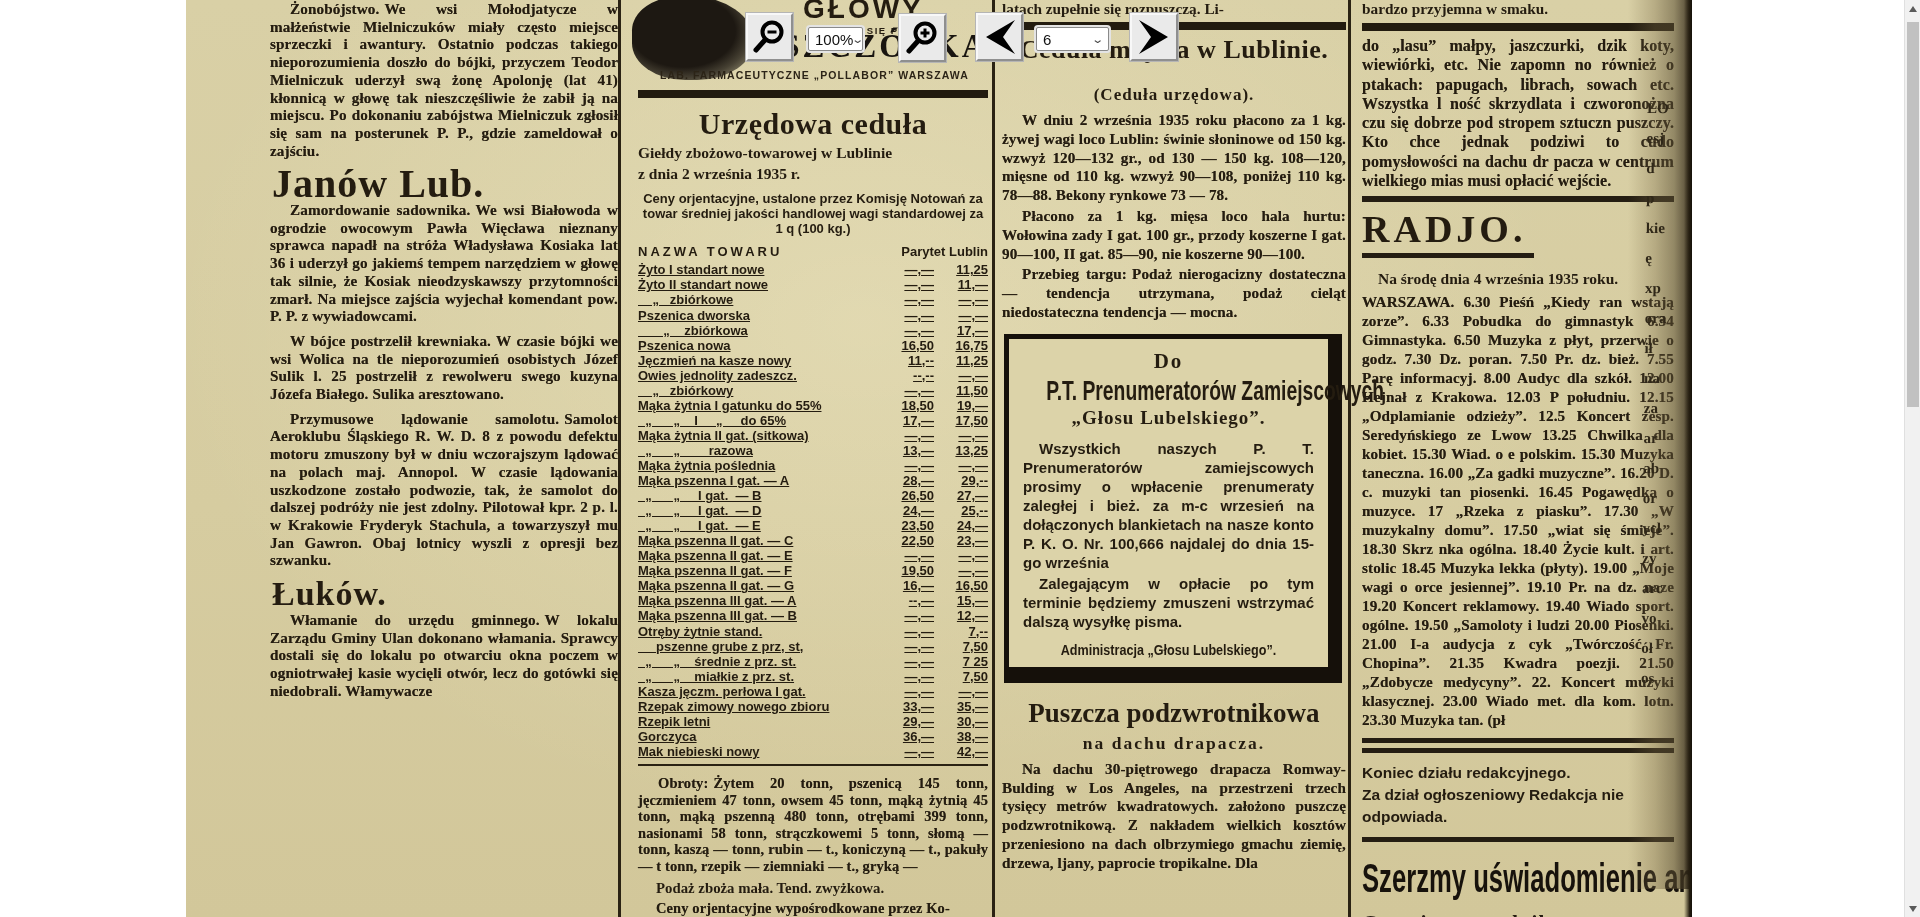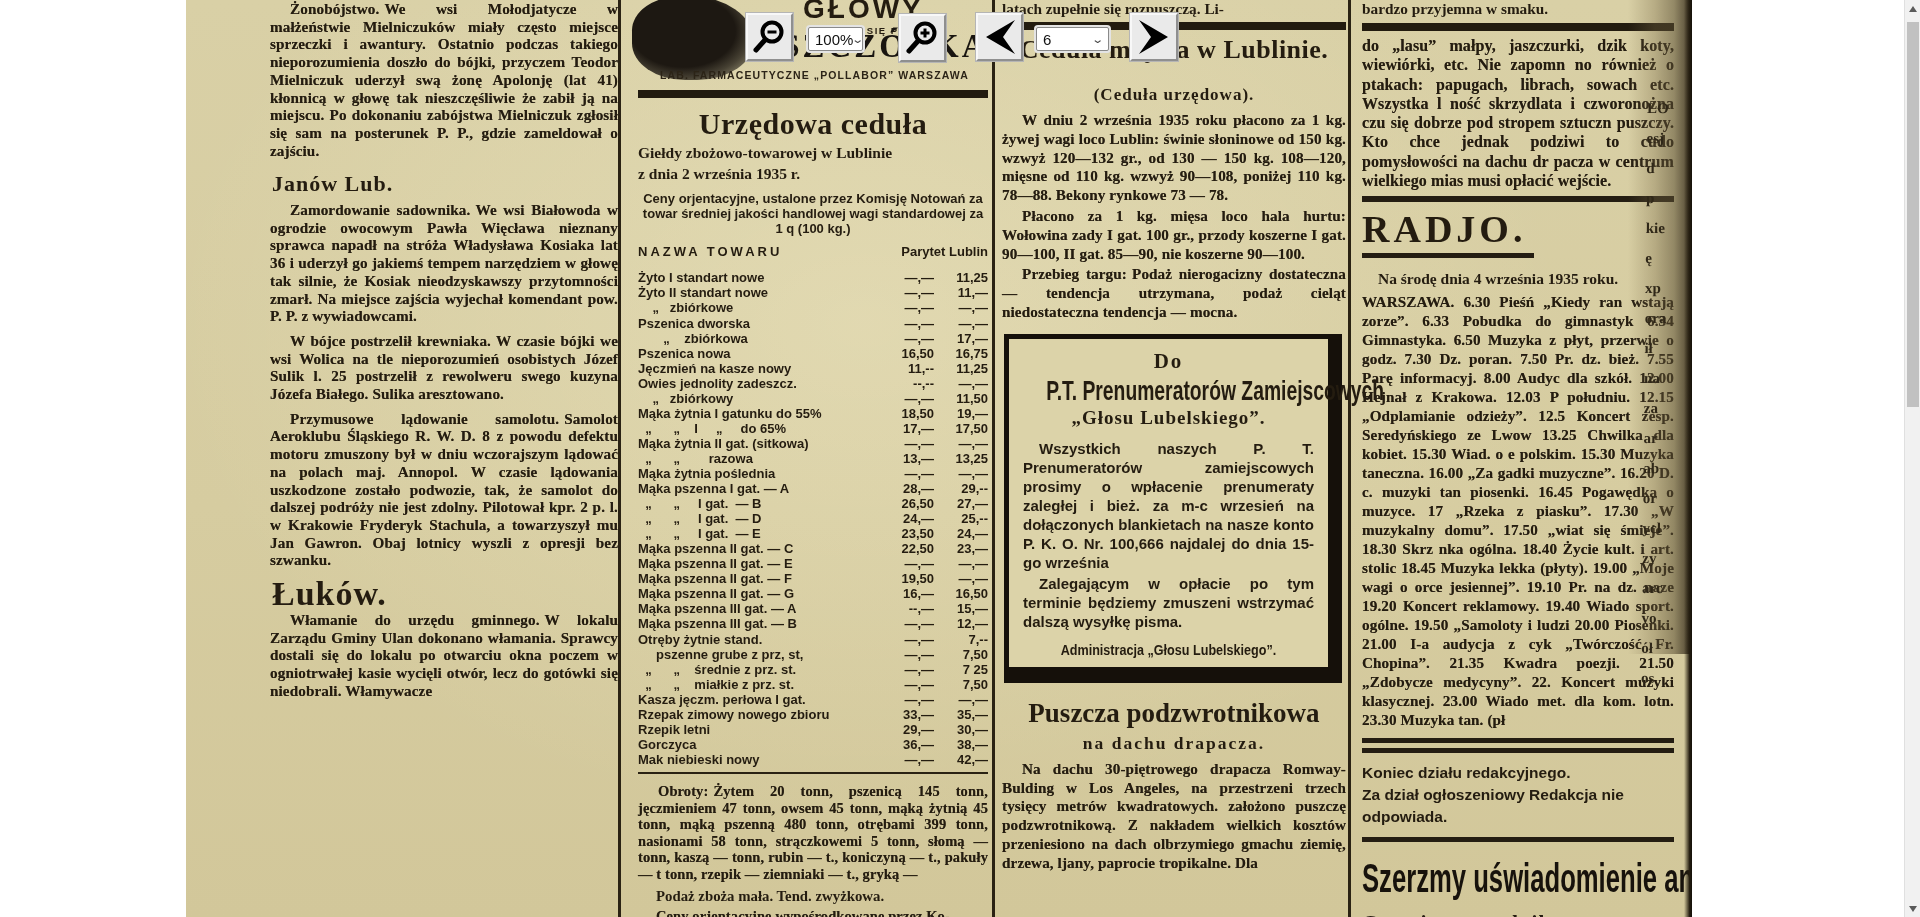--- a/index.html
+++ b/index.html
@@ -22,21 +22,21 @@
 
   .col { position:absolute; top:0; }
   .bodytxt { font-weight:600; text-align:justify; letter-spacing:.1px;
              text-shadow:0 0 .4px rgba(36,28,16,.6); }
   .indent { text-indent:20px; }
   .lead { font-weight:700; margin-right:5px; }
 
   
   .col1 { left:84px; width:348px; font-size:15.2px; line-height:17.7px; }
   .col1 p { margin-bottom:7px; }
-  .h-town { font-size:22px; font-weight:700; letter-spacing:1px; margin:16px 0 8px 2px; }
+  .h-town { font-size:40px; font-weight:700; letter-spacing:1px; margin:16px 0 8px 2px; }
   .h-town2 { font-size:34px; }
 
   
   .col2 { left:452px; width:350px; }
   .ad { position:relative; height:86px; }
   .ad-photo { position:absolute; left:-6px; top:-4px; width:122px; height:84px;
               background:radial-gradient(ellipse at 42% 42%, #1d1812 0%, #1d1812 52%, rgba(29,24,18,.78) 68%, rgba(29,24,18,.12) 100%);
               border-radius:42% 55% 48% 45%; }
   .ad-glowy { position:absolute; left:165px; top:-7px; font-family:"Liberation Sans",sans-serif;
               font-weight:800; font-size:28px; letter-spacing:3px; }
@@ -46,21 +46,21 @@
                   letter-spacing:3px; color:#191510; }
   .ad-caption { position:absolute; left:22px; top:69px; font-family:"Liberation Sans",sans-serif;
                 font-weight:700; font-size:10.5px; letter-spacing:1.1px; color:#2c2417; }
   .ced-title { font-size:30px; font-weight:700; text-align:center; margin-top:9px; letter-spacing:.5px; }
   .ced-sub { font-size:15.5px; font-weight:700; margin-top:3px; }
   .ced-note { font-size:13px; line-height:14.8px; text-align:center; margin-top:9px; font-weight:600;
               font-family:"Liberation Sans",sans-serif; }
   .t-head { display:flex; justify-content:space-between; margin-top:8px;
             font-family:"Liberation Sans",sans-serif; font-weight:700; font-size:13px; }
   .t-head .n { letter-spacing:3px; }
-  .t-rows { margin-top:11px; }
+  .t-rows { margin-top:3px;text-decoration:underline; }
   .t-row { display:flex; line-height:15.05px; font-family:"Liberation Sans",sans-serif;
            font-weight:700; font-size:13px; }
   .t-name { flex:1; white-space:pre; overflow:hidden; }
   .t-v1 { width:48px; text-align:right; }
   .t-v2 { width:54px; text-align:right; }
   .obroty { font-size:14.5px; line-height:16.6px; margin-top:9px;font-family:Liberation Serif, serif; }
   .podaz { font-size:14.8px; margin-top:5px; text-indent:18px; font-weight:700; }
   .ceny { font-size:14.5px; margin-top:3px; text-indent:18px; }
 
   
@@ -100,21 +100,21 @@
   .sep { margin-top:9px; }
   .sep + .sep { margin-top:5px; }
   .koniec { font-family:"Liberation Sans",sans-serif; font-weight:700; font-size:15.5px;
             line-height:22px; margin-top:9px; }
   .szerzmy { display:inline-block; font-family:"Liberation Sans",sans-serif; font-weight:800;
              font-size:27px; white-space:nowrap; transform:scale(.95,1.5);
              transform-origin:left center; margin-top:22px; color:#17120c; }
   .czytajmy { font-size:21px; font-weight:700; letter-spacing:1px; margin-top:16px; }
 
   
-  .edge { position:absolute; left:1442px; top:0; width:64px; height:654px;
+  .edge { position:absolute; left:1442px; top:0; width:64px; height:889px;
           background:linear-gradient(90deg, rgba(150,135,95,0) 0%, rgba(120,105,70,.35) 42%,
                      rgba(90,78,50,.55) 72%, rgba(58,48,30,.78) 92%, rgba(30,24,13,.9) 100%); }
   .edge-frags { position:absolute; left:16px; top:100px; display:flex; flex-direction:column;
                 gap:13px; font-size:15px; font-weight:600; color:#2f2718; transform:rotate(.6deg); }
 
   
   .tb-btn { position:absolute; width:47px; height:48px; background:#eaeaea;
             border-top:2px solid #f8f8f8; border-left:2px solid #f8f8f8;
             border-right:2px solid #8f8f8f; border-bottom:2px solid #8f8f8f;
             display:flex; align-items:center; justify-content:center; cursor:pointer;

